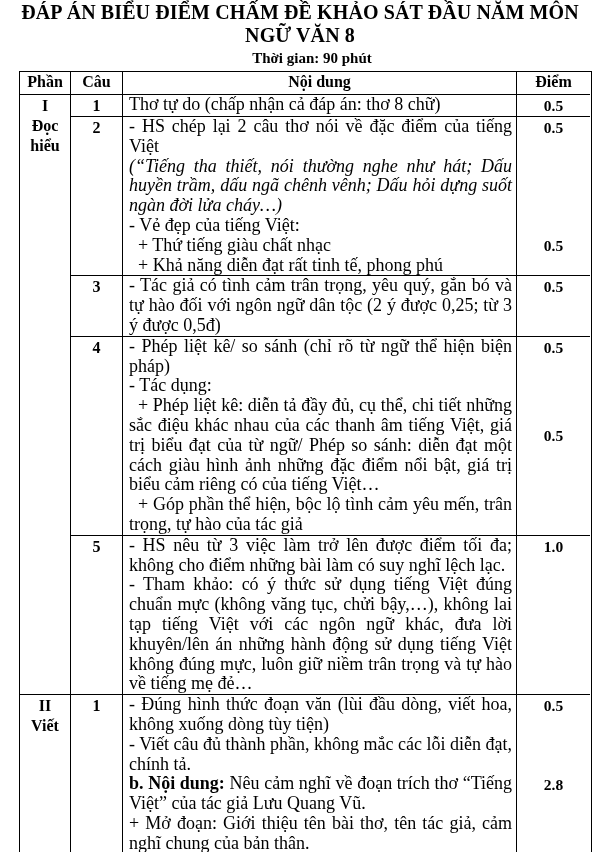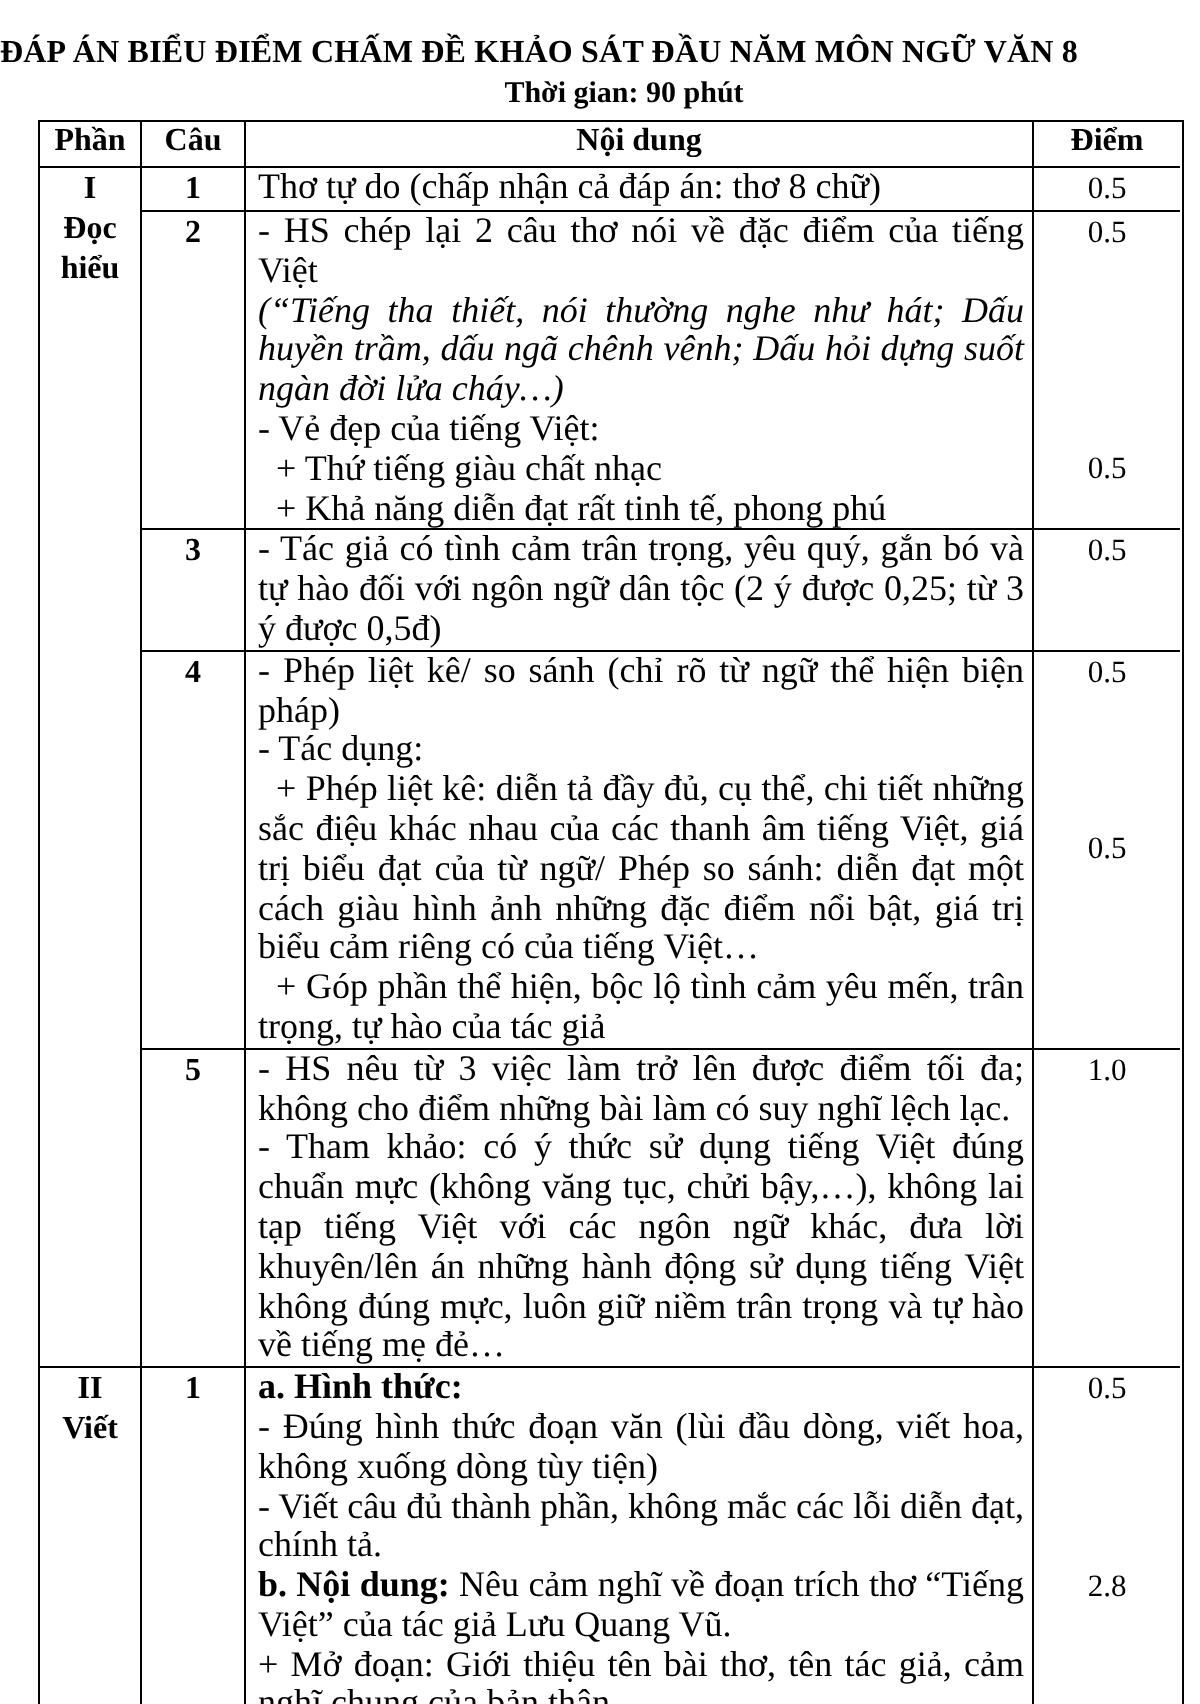--- a/index.html
+++ b/index.html
@@ -1,35 +1,35 @@
 <!DOCTYPE html>
 <html><head>
 <meta charset="utf-8">
 <style>
   * { margin:0; padding:0; box-sizing:border-box; }
   html,body { width:600px; height:852px; overflow:hidden; background:#fff; color:#000;
               font-family:"Liberation Serif","DejaVu Serif",serif; }
-  .title { text-align:left; font-weight:bold; font-size:16px; padding-top:18px; letter-spacing:.1px; }
+  .title { text-align:center; font-weight:bold; font-size:20px; padding-top:1px; letter-spacing:.1px; }
   .subtitle { text-align:center; font-weight:bold; font-size:15px; margin-top:3px;padding-left:24px; }
   .tbl { margin:4px 0 0 19px; width:573px; display:grid;
          grid-template-columns:50px 52px 394px 74px;
          border:1.5px solid #000; background:#fff; }
   .cell { border-left:1.5px solid #000; border-top:1.5px solid #000; min-height:22px; }
   .cell.no-l { border-left:none; }
   .cell.no-t { border-top:none; }
   .hdr  { font-weight:bold; text-align:center; font-size:16px; padding:1px 0; }
   .part { text-align:center; font-weight:bold; font-size:16px; line-height:20px; padding-top:1px; }
   .cau  { text-align:center; font-weight:bold; font-size:16px; line-height:20px; padding-top:1px; }
   .content { padding:0 4px 0 6px; font-size:18px; line-height:19.8px; text-align:justify; }
   .content p { margin:0; }
   .content p.it  { font-style:italic; }
   .content p.ind { text-indent:9px; }
   .content p.b   { font-weight:bold; }
   .content b { font-weight:bold; }
-  .diem { font-weight:normal; font-size:15.5px; text-align:center; line-height:20px;
+  .diem { font-weight:bold; font-size:15.5px; text-align:center; line-height:20px;
           display:flex; flex-direction:column; justify-content:flex-start; padding-top:1px; }
   .diem.mid { justify-content:center; padding-top:0; }
 </style>
 </head>
 <body>
 
 <div class="title">ĐÁP ÁN BIỂU ĐIỂM CHẤM ĐỀ KHẢO SÁT ĐẦU NĂM MÔN NGỮ VĂN 8</div>
 <div class="subtitle">Thời gian: 90 phút</div>
 <div class="tbl" id="answer-table">
     <div class="cell hdr no-t no-l" style="grid-area: 1 / 1;">Phần</div>
@@ -95,21 +95,20 @@
     </div>
     <div class="cell diem" style="grid-area: 9 / 4;">
       <span>1.0</span>
     </div>
     <div class="cell part no-l" style="grid-area: 10 / 1 / span 2;">
       <p>II</p>
       <p>Viết</p>
     </div>
     <div class="cell cau" style="grid-area: 10 / 2 / span 2;">1</div>
     <div class="cell content" style="grid-area: 10 / 3;">
-      <p class="b">a. Hình thức:</p>
       <p>- Đúng hình thức đoạn văn (lùi đầu dòng, viết hoa, không xuống dòng tùy tiện)</p>
       <p>- Viết câu đủ thành phần, không mắc các lỗi diễn đạt, chính tả.</p>
     </div>
     <div class="cell diem" style="grid-area: 10 / 4;">
       <span>0.5</span>
     </div>
     <div class="cell content no-t" style="grid-area: 11 / 3;">
       <p><b>b. Nội dung:</b> Nêu cảm nghĩ về đoạn trích thơ “Tiếng Việt” của tác giả Lưu Quang Vũ.</p>
       <p>+ Mở đoạn: Giới thiệu tên bài thơ, tên tác giả, cảm nghĩ chung của bản thân.</p>
       <p>+ Thân đoạn: nêu cụ thể cảm nhận, suy nghĩ về một vài yếu tố nội dung hay nghệ thuật đã xác định ở mở đoạn (có sử dụng lí lẽ, dẫn chứng làm rõ)</p>

